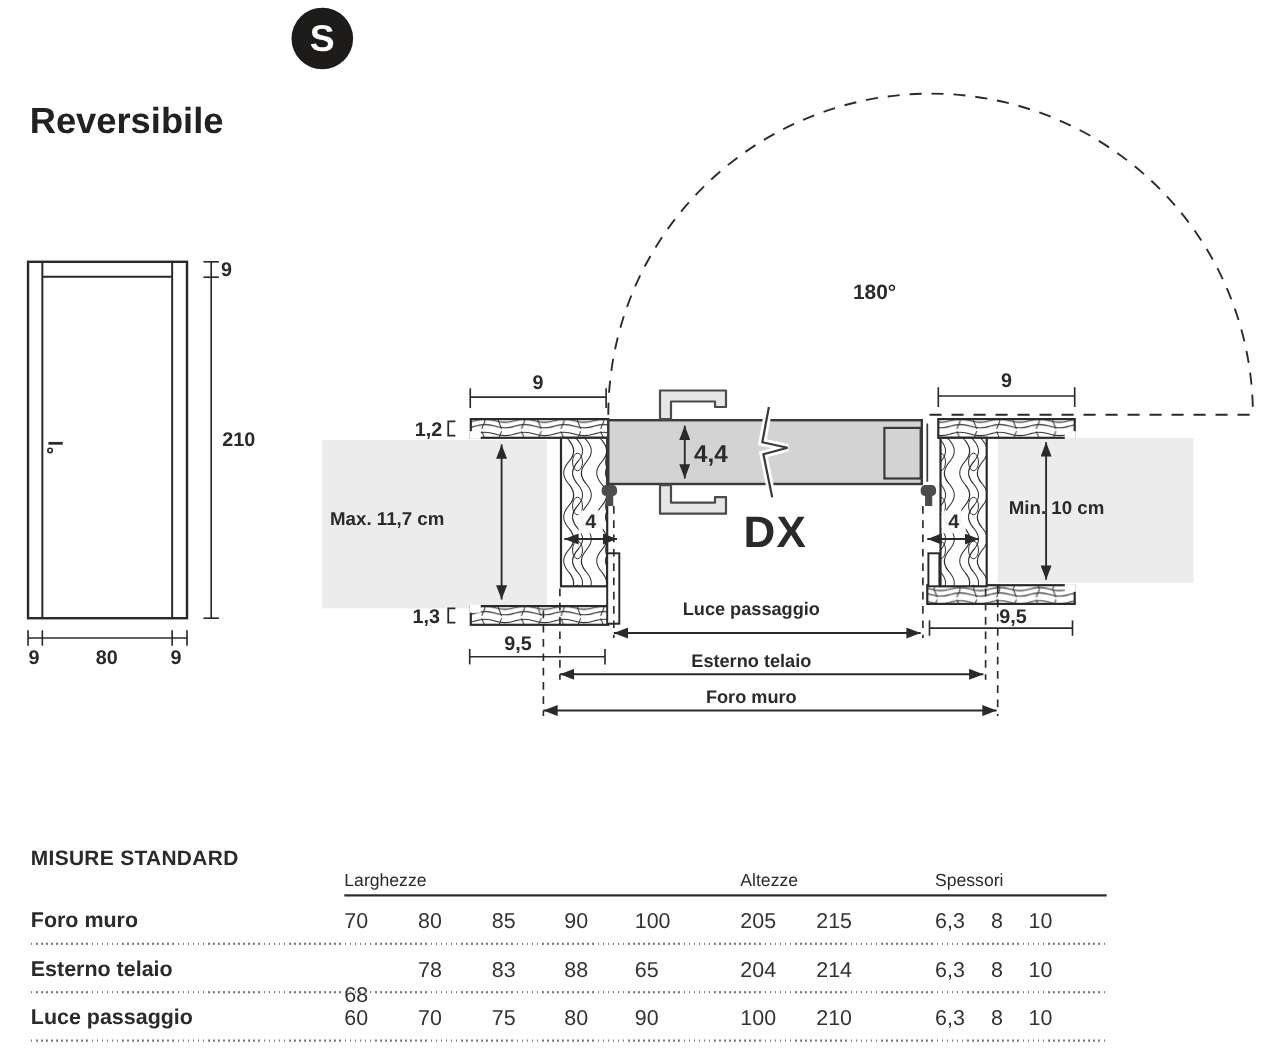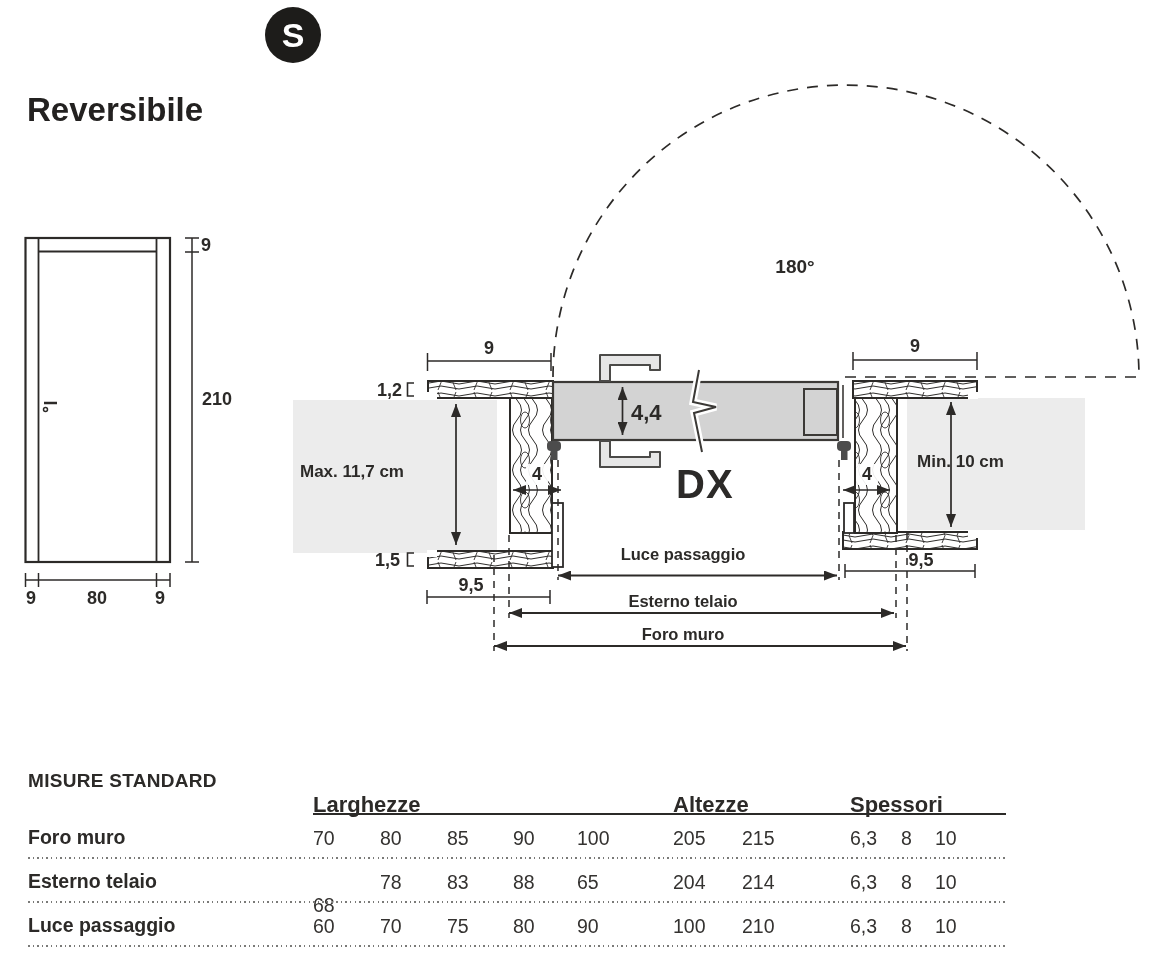--- a/index.html
+++ b/index.html
@@ -13,21 +13,21 @@
   .dim{font-size:18px;font-weight:600;color:#2c2a28;white-space:nowrap;}
   .dim.c{text-align:center;}
   .dim.r{text-align:right;}
   .note{font-size:17px;font-weight:700;white-space:nowrap;}
   .span-lab{font-size:16.5px;font-weight:700;text-align:center;white-space:nowrap;}
   .deg{font-size:19px;font-weight:600;text-align:center;}
   .dx{font-size:40px;font-weight:800;letter-spacing:1px;}
   .halo{background:rgba(255,255,255,.92);padding:0 2px;border-radius:2px;}
   
   .tbl-title{font-size:19px;font-weight:800;letter-spacing:.3px;}
-  .grp{font-size:22px;font-weight:700;}
+  .grp{font-size:16px;font-weight:400;}
   .rowlab{font-size:19.5px;font-weight:700;}
   .cell{font-size:19.5px;font-weight:400;color:#343230;}
   .solidline{height:2px;background:#2b2a28;}
   .dotline{height:1.6px;background-image:repeating-linear-gradient(to right,#7a7a78 0,#7a7a78 1.5px,transparent 1.5px,transparent 4.6px);}
   svg{display:block;}
 </style>
 </head>
 <body>
 
 <div class="page">
@@ -171,21 +171,21 @@
   <div class="abs dim" style="left:201px;top:235px;">9</div>
   <div class="abs dim" style="left:202px;top:389px;">210</div>
   <div class="abs dim c" style="left:24px;top:588px;width:14px;">9</div>
   <div class="abs dim c" style="left:84px;top:588px;width:26px;">80</div>
   <div class="abs dim c" style="left:153px;top:588px;width:14px;">9</div>
 
   <div class="abs deg" style="left:763px;top:256px;width:64px;">180°</div>
   <div class="abs dim c" style="left:466px;top:338px;width:46px;">9</div>
   <div class="abs dim c" style="left:892px;top:336px;width:46px;">9</div>
   <div class="abs dim r" style="left:364px;top:380px;width:38px;">1,2</div>
-  <div class="abs dim r" style="left:362px;top:550px;width:38px;">1,5</div>
+  <div class="abs dim r" style="left:362px;top:550px;width:38px;">1,3</div>
   <div class="abs dim" style="left:631px;top:400px;font-size:22px;">4,4</div>
   <div class="abs dim c" style="left:443px;top:575px;width:56px;">9,5</div>
   <div class="abs dim c" style="left:895px;top:550px;width:52px;">9,5</div>
   <div class="abs dim c halo" style="left:526px;top:464px;width:18px;">4</div>
   <div class="abs dim c halo" style="left:856px;top:464px;width:18px;">4</div>
   <div class="abs note" style="left:300px;top:462px;width:170px;">Max. 11,7 cm</div>
   <div class="abs note" style="left:917px;top:452px;width:170px;">Min. 10 cm</div>
   <div class="abs dx" style="left:676px;top:462px;">DX</div>
   <div class="abs span-lab" style="left:597px;top:545px;width:172px;">Luce passaggio</div>
   <div class="abs span-lab" style="left:597px;top:592px;width:172px;">Esterno telaio</div>

